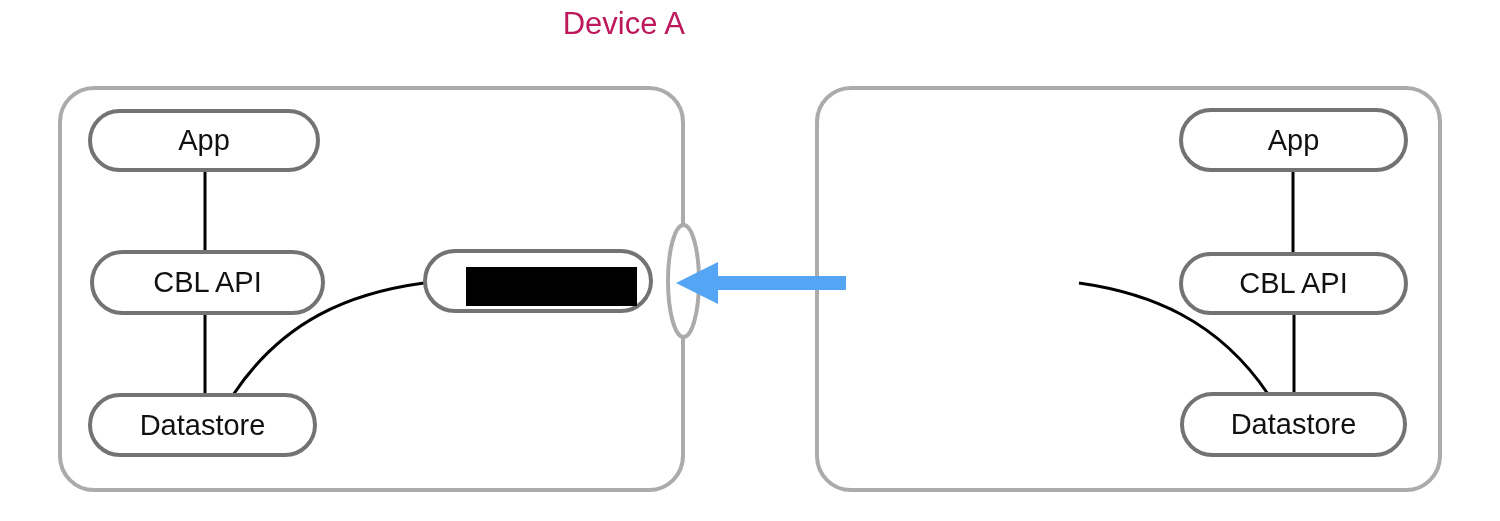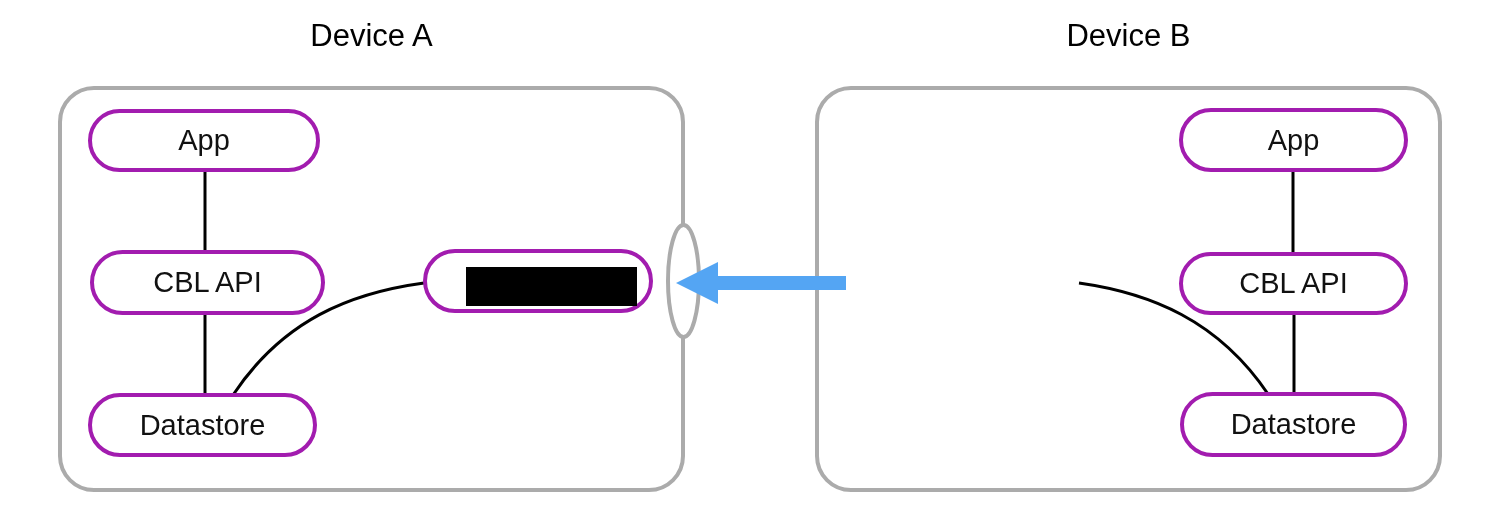--- a/index.html
+++ b/index.html
@@ -1,46 +1,45 @@
 <!DOCTYPE html>
 <html><head>
 <meta charset="utf-8">
 <style>
   html,body{margin:0;padding:0;background:#ffffff;}
   .canvas{
     position:relative;width:1500px;height:521px;background:#ffffff;overflow:hidden;
     font-family:"Liberation Sans", sans-serif;color:#111111;
   }
   .device-title{
-    position:absolute;top:16px;width:627px;text-align:center;
-    font-size:31px;line-height:40px;color:#000000;
+    position:absolute;top:4px;width:627px;text-align:right;
+    font-size:31px;line-height:40px;color:#be185d;
   }
   .device-box{
     position:absolute;top:86px;width:627px;height:406px;box-sizing:border-box;
     border:4px solid #ABABAB;border-radius:36px;background:transparent;
   }
   .pill{
     position:absolute;box-sizing:border-box;background:#ffffff;
-    border:4px solid #a21caf;border-radius:40px;
+    border:4px solid #737373;border-radius:40px;
     display:flex;align-items:center;justify-content:center;
     font-size:29px;color:#111111;z-index:3;
   }
   .redaction{
     position:absolute;left:39px;top:14px;width:171px;height:39px;background:#000000;
   }
   svg.connectors{position:absolute;left:0;top:0;z-index:2;pointer-events:none;}
   svg.overlay{position:absolute;left:0;top:0;z-index:4;pointer-events:none;}
 </style>
 </head>
 <body>
 
 <div class="canvas">
 
   <div class="device-title" style="left:58px;">Device A</div>
-  <div class="device-title" style="left:815px;">Device B</div>
 
   <div class="device-box" style="left:58px;"></div>
   <div class="device-box" style="left:815px;"></div>
 
   <svg class="connectors" width="1500" height="521" viewBox="0 0 1500 521">
     <path d="M 205 170 L 205 252" fill="none" stroke-width="3" stroke="#000000"></path>
     <path d="M 205 313 L 205 395" fill="none" stroke-width="3" stroke="#000000"></path>
     <path d="M 424 283 C 350 293 283 320 233 395" fill="none" stroke-width="3" stroke="#000000"></path>
     <path d="M 1293 170 L 1293 254" fill="none" stroke-width="3" stroke="#000000"></path>
     <path d="M 1294 313 L 1294 394" fill="none" stroke-width="3" stroke="#000000"></path>

